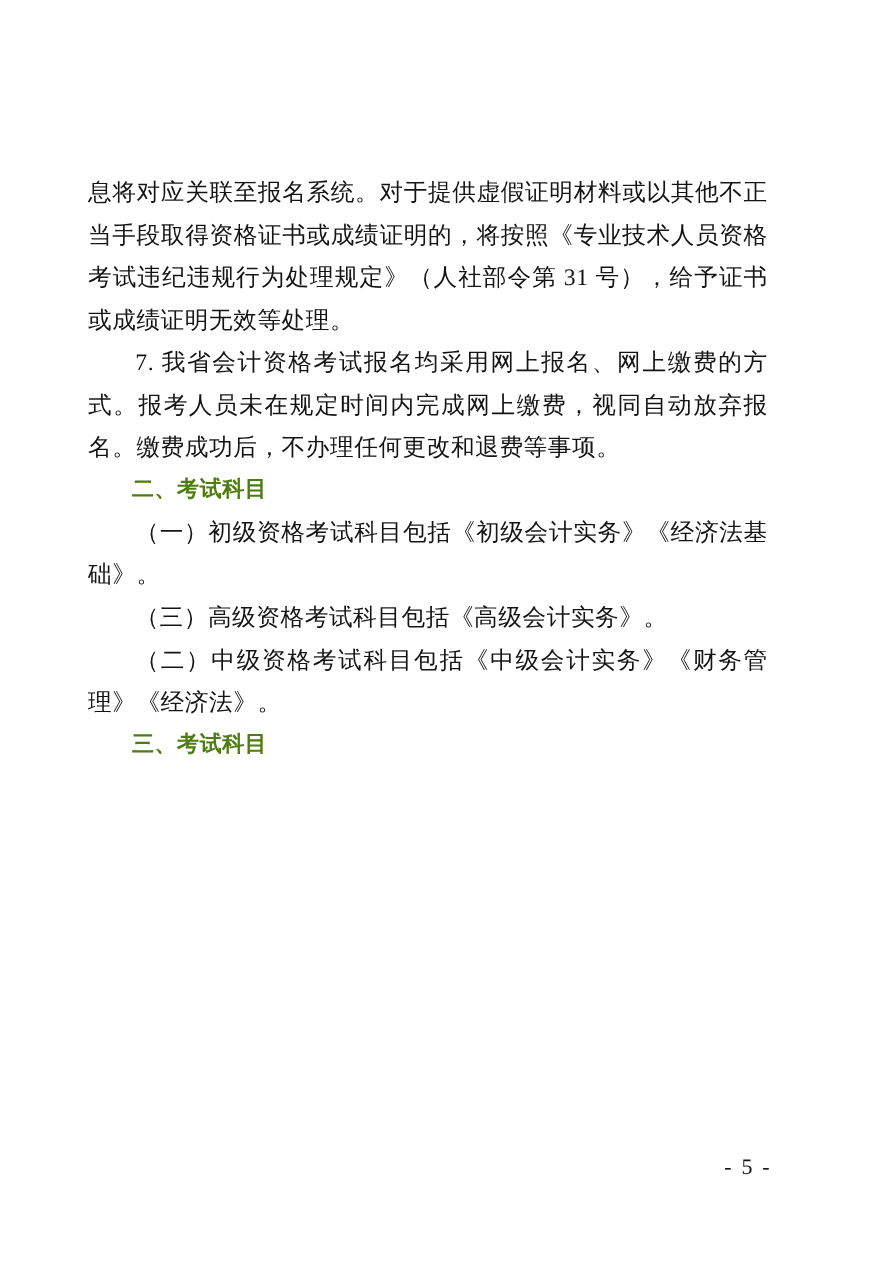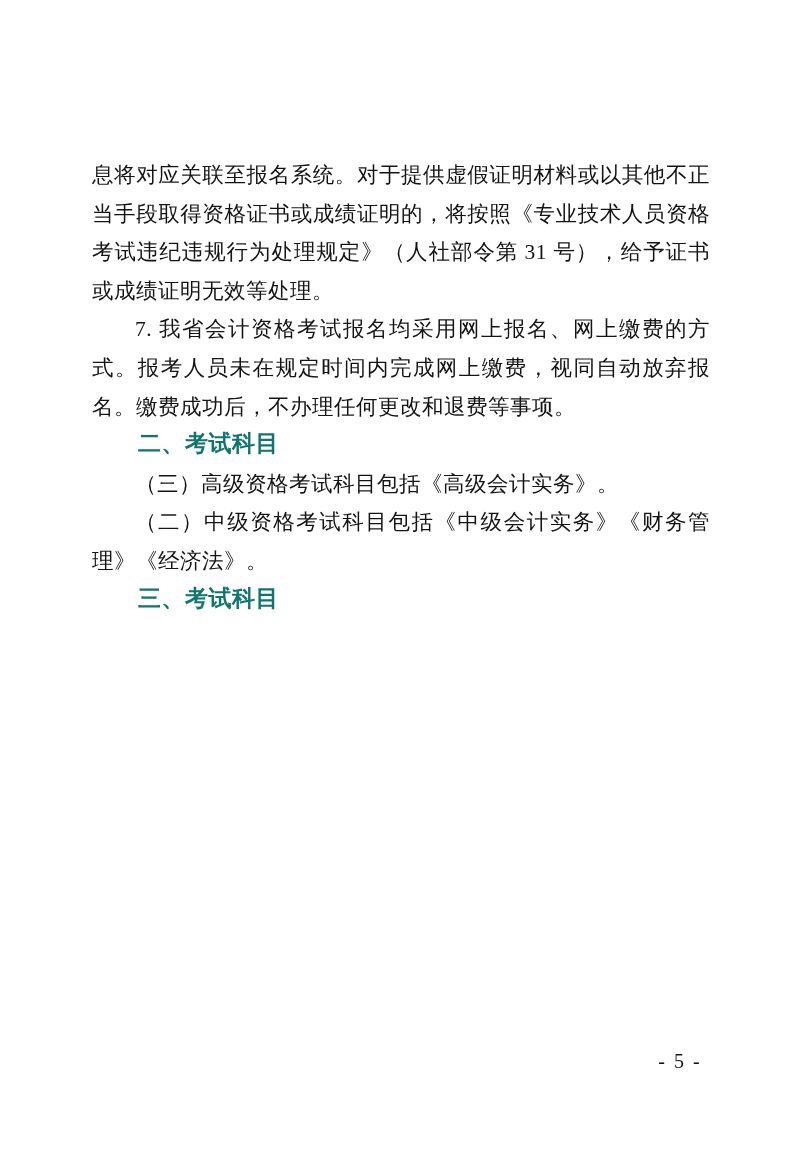--- a/index.html
+++ b/index.html
@@ -11,44 +11,44 @@
     position: relative;
     width: 800px;
     height: 1158px;
     background: #ffffff;
     overflow: hidden;
     font-family: "Liberation Serif", "DejaVu Serif", serif;
     color: #141414;
   }
   .content {
     position: absolute;
-    left: 92px;
+    left: 80px;
     top: 156px;
     width: 618px;
     font-size: 21.5px;
     line-height: 38.6px;
     text-align: justify;
     letter-spacing: 0.5px;
   }
   .content p,
   .content h2 {
     margin: 0;
     padding: 0;
     text-indent: 2em;
     font-weight: normal;
   }
   .content p.no-indent {
     text-indent: 0;
   }
   .content h2.section-heading {
-    font-size: 23px;
+    font-size: 20px;
     line-height: 38.6px;
     font-weight: bold;
-    font-family: Liberation Mono, monospace;
-    color: #0f766e;
+    font-family: Liberation Serif, serif;
+    color: #4d7c0f;
   }
   .page-number {
     position: absolute;
     top: 1050px;
     left: 640px;
     width: 80px;
     text-align: center;
     font-size: 20px;
     letter-spacing: 2px;
     color: #141414;
@@ -61,20 +61,21 @@
 <div class="page">
 
   <div class="content">
 
     <p class="no-indent">息将对应关联至报名系统。对于提供虚假证明材料或以其他不正当手段取得资格证书或成绩证明的，将按照《专业技术人员资格考试违纪违规行为处理规定》（人社部令第 31 号），给予证书或成绩证明无效等处理。</p>
 
     <p>7. 我省会计资格考试报名均采用网上报名、网上缴费的方式。报考人员未在规定时间内完成网上缴费，视同自动放弃报名。缴费成功后，不办理任何更改和退费等事项。</p>
 
     <h2 class="section-heading">二、考试科目</h2>
 
+    <p>（一）初级资格考试科目包括《初级会计实务》《经济法基础》。</p>
 
     <p>（三）高级资格考试科目包括《高级会计实务》。</p>
 
     <p>（二）中级资格考试科目包括《中级会计实务》《财务管理》《经济法》。</p>
 
 
     <h2 class="section-heading">三、考试科目</h2>
 
 
   </div>

